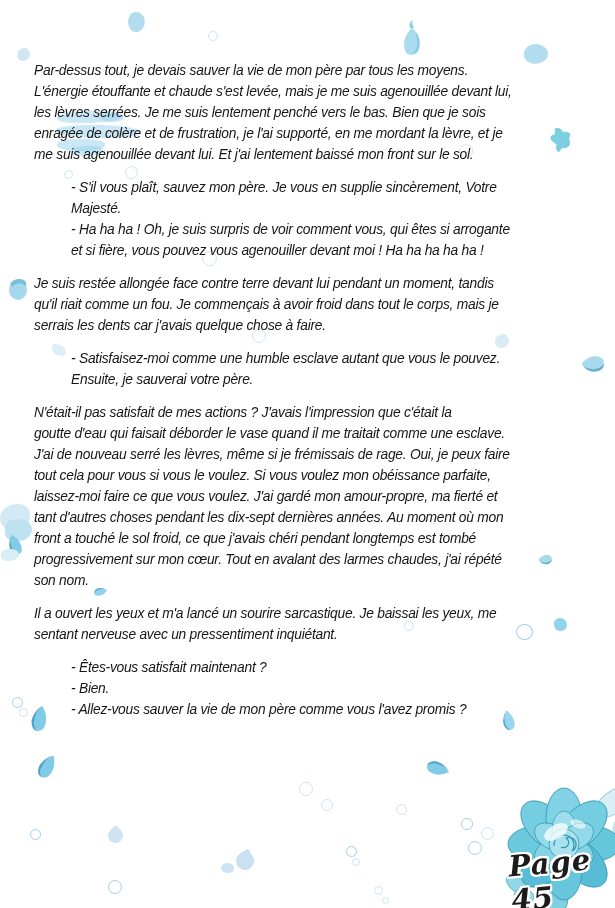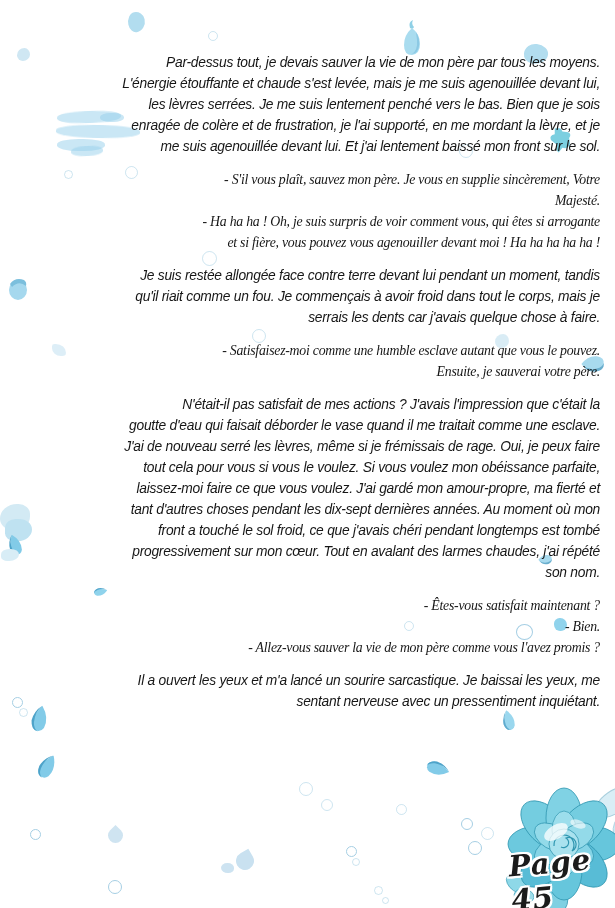--- a/index.html
+++ b/index.html
@@ -10,22 +10,22 @@
     overflow:hidden;
     font-family:"Liberation Sans", sans-serif;
   }
   
   .text-col{
     position:absolute;left:34px;top:52px;width:566px;
     font-style:italic;
     font-size:13.8px;line-height:21px;letter-spacing:-0.25px;
     color:#161616;
   }
-  .block{white-space:pre-line;margin:0 0 12px 0;text-align:right;}
-  .block.dialogue{padding-left:37px;font-family:Liberation Serif, serif;}
+  .block{white-space:pre-line;margin:8px 0 12px 0;}
+  .block.dialogue{padding-left:37px;}
   
   .deco{position:absolute;pointer-events:none;}
   .b{border:1.5px solid #a6cfe4;border-radius:50%;background:transparent;}
   .f{opacity:.55;}
   .dotf{border-radius:50%;background:#90d3ec;}
   .pale{background:#cfe7f3;border-radius:58% 42% 55% 45% / 55% 50% 50% 45%;}
   .mblob{background:#b2ddef;border-radius:48% 52% 60% 40% / 55% 45% 55% 45%;}
   .st{background:rgba(150,208,235,.5);border-radius:45%;filter:blur(.7px);}
   .dropcss{background:#cde4f1;border-radius:0 55% 55% 55%;transform:rotate(45deg);}
   
@@ -185,20 +185,20 @@
 Ensuite, je sauverai votre père.</div>
     <div class="block narration">N'était-il pas satisfait de mes actions ? J'avais l'impression que c'était la
 goutte d'eau qui faisait déborder le vase quand il me traitait comme une esclave.
 J'ai de nouveau serré les lèvres, même si je frémissais de rage. Oui, je peux faire
 tout cela pour vous si vous le voulez. Si vous voulez mon obéissance parfaite,
 laissez-moi faire ce que vous voulez. J'ai gardé mon amour-propre, ma fierté et
 tant d'autres choses pendant les dix-sept dernières années. Au moment où mon
 front a touché le sol froid, ce que j'avais chéri pendant longtemps est tombé
 progressivement sur mon cœur. Tout en avalant des larmes chaudes, j'ai répété
 son nom.</div>
+    <div class="block narration">Il a ouvert les yeux et m'a lancé un sourire sarcastique. Je baissai les yeux, me
+sentant nerveuse avec un pressentiment inquiétant.</div>
     <div class="block dialogue">- Êtes-vous satisfait maintenant ?
 - Bien.
 - Allez-vous sauver la vie de mon père comme vous l'avez promis ?</div>
-    <div class="block narration">Il a ouvert les yeux et m'a lancé un sourire sarcastique. Je baissai les yeux, me
-sentant nerveuse avec un pressentiment inquiétant.</div>
   </div>
 
 </div>
 
 </body></html>

